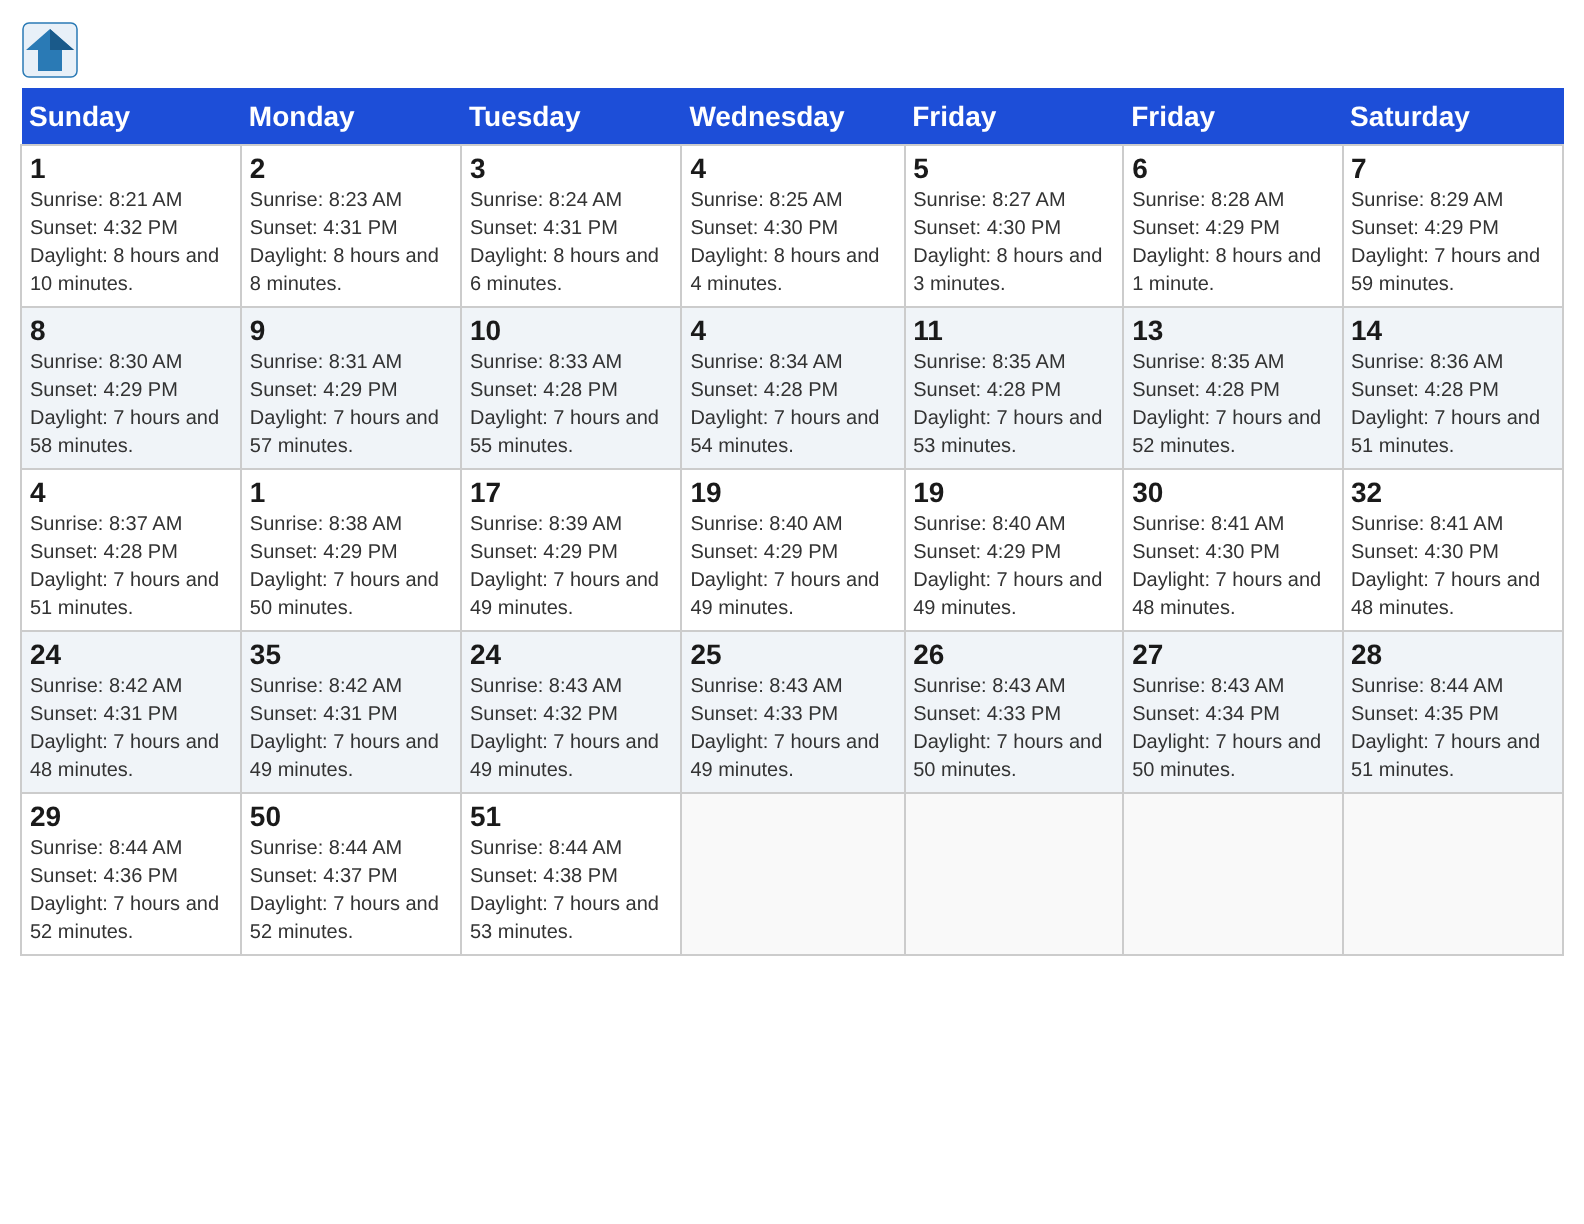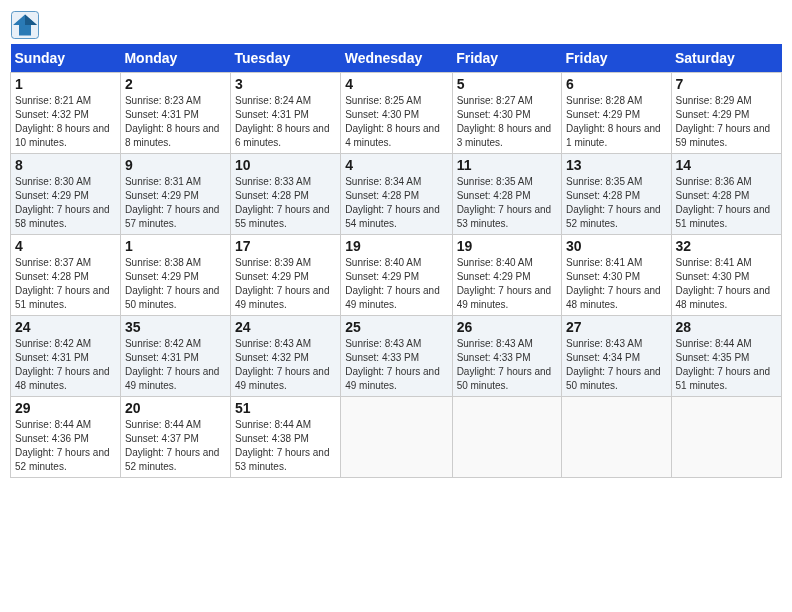--- a/index.html
+++ b/index.html
@@ -241,21 +241,21 @@
           <span class="day-number">28</span>
           <div class="day-info">Sunrise: 8:44 AM<br>Sunset: 4:35 PM<br>Daylight: 7 hours and 51 minutes.</div>
         </td>
       </tr>
       <tr>
         <td>
           <span class="day-number">29</span>
           <div class="day-info">Sunrise: 8:44 AM<br>Sunset: 4:36 PM<br>Daylight: 7 hours and 52 minutes.</div>
         </td>
         <td>
-          <span class="day-number">20</span>
+          <span class="day-number">50</span>
           <div class="day-info">Sunrise: 8:44 AM<br>Sunset: 4:37 PM<br>Daylight: 7 hours and 52 minutes.</div>
         </td>
         <td>
           <span class="day-number">51</span>
           <div class="day-info">Sunrise: 8:44 AM<br>Sunset: 4:38 PM<br>Daylight: 7 hours and 53 minutes.</div>
         </td>
         <td class="empty-cell"></td>
         <td class="empty-cell"></td>
         <td class="empty-cell"></td>
         <td class="empty-cell"></td>

